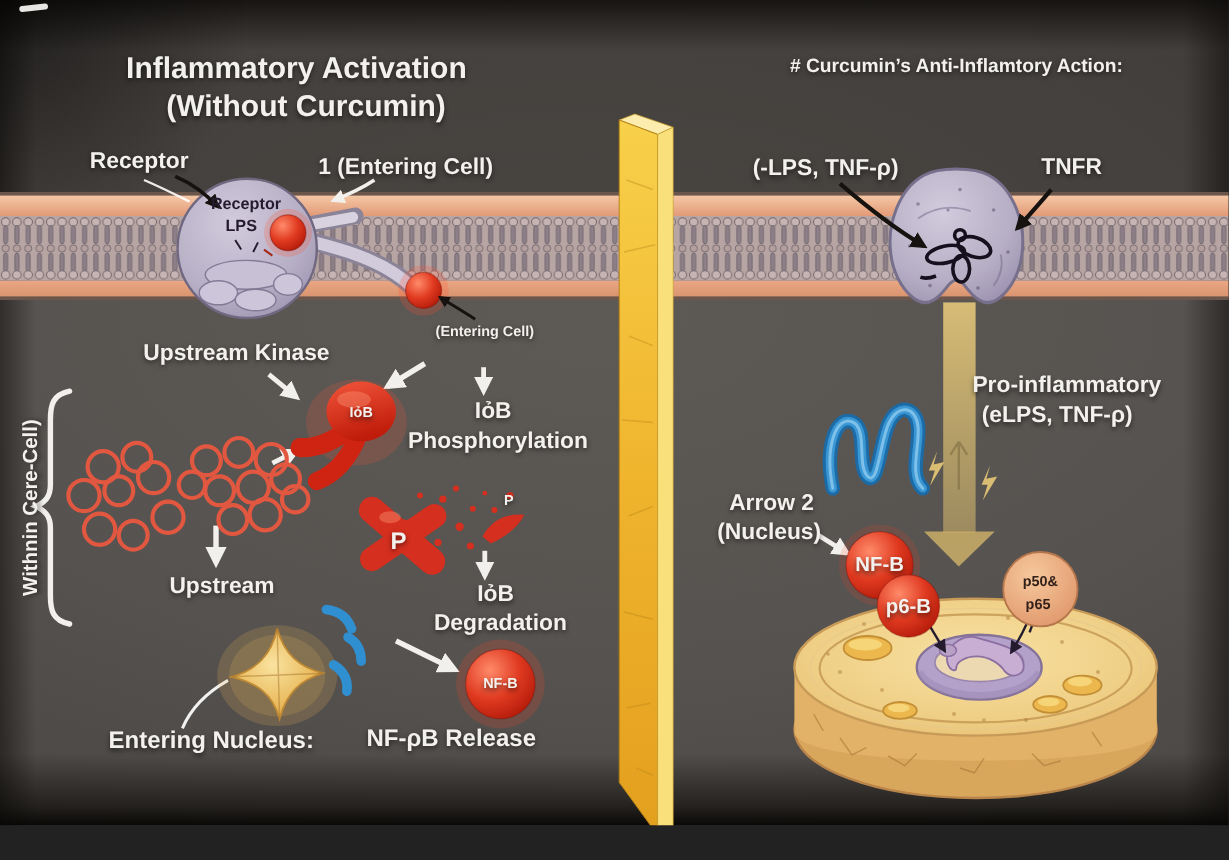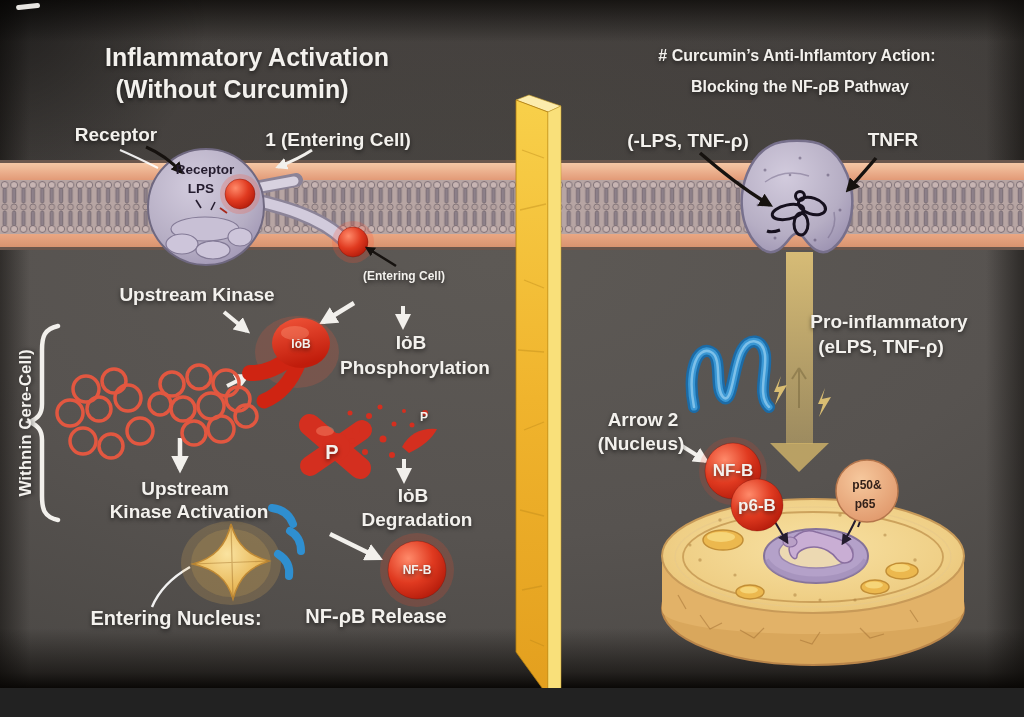--- a/index.html
+++ b/index.html
@@ -332,43 +332,41 @@
     <circle cx="733" cy="471" r="28" fill="url(#redBall)" stroke="rgba(120,10,0,0.35)"></circle>
     <circle cx="757" cy="505" r="26" fill="url(#redBall)" stroke="rgba(120,10,0,0.35)"></circle>
   </g>
 
   <circle cx="867" cy="491" r="31" fill="url(#p50G)" stroke="#b5764c" stroke-width="1.5"></circle>
 
   <rect x="16" y="4" width="24" height="5" rx="2.5" fill="#e8e6e2" transform="rotate(-6 28 6)"></rect>
 </svg>
 
 <div class="lbl sz25" style="left:247px;top:57px">Inflammatory Activation</div>
-<div class="lbl sz25" style="left:232px;top:89px">(Without Curcumin)</div>
+<div class="lbl sz25" style="left:255px;top:89px">(Without Curcumin)</div>
 <div class="lbl sz19" style="left:116px;top:135px">Receptor</div>
 <div class="lbl sz19" style="left:338px;top:140px">1 (Entering Cell)</div>
 <div class="lbl sz14 dark" style="left:205px;top:170px">Receptor</div>
 <div class="lbl sz14 dark" style="left:201px;top:189px">LPS</div>
 <div class="lbl sz18" style="left:404px;top:276px">(Entering Cell)</div>
 <div class="lbl sz19" style="left:197px;top:295px">Upstream Kinase</div>
 <div class="lbl sz18" style="left:301px;top:344px">IỏB</div>
 <div class="lbl sz19" style="left:411px;top:343px">IỏB</div>
 <div class="lbl sz19" style="left:415px;top:368px">Phosphorylation</div>
 <div class="lbl sz19" style="left:185px;top:489px">Upstream</div>
-<div class="lbl sz19" style="left:189px;top:512px">Kinase Activation</div>
 <div class="lbl sz20" style="left:332px;top:452px">P</div>
 <div class="lbl sz18" style="left:424px;top:417px">P</div>
 <div class="lbl sz19" style="left:413px;top:496px">IỏB</div>
 <div class="lbl sz19" style="left:417px;top:520px">Degradation</div>
 <div class="lbl sz20" style="left:176px;top:618px">Entering Nucleus:</div>
 <div class="lbl sz18" style="left:417px;top:570px">NF-B</div>
 <div class="lbl sz20" style="left:376px;top:616px">NF-ρB Release</div>
 <div class="lbl sz17 rot" style="left:26px;top:423px">Withnin Cere-Cell)</div>
 
 <div class="lbl sz24" style="left:797px;top:56px"># Curcumin’s Anti-Inflamtory Action:</div>
-<div class="lbl sz24" style="left:800px;top:87px">Blocking the NF-ρB Pathway</div>
 <div class="lbl sz19" style="left:688px;top:141px">(-LPS, TNF-ρ)</div>
 <div class="lbl sz19" style="left:893px;top:140px">TNFR</div>
 <div class="lbl sz19" style="left:889px;top:322px">Pro-inflammatory</div>
 <div class="lbl sz19" style="left:881px;top:347px">(eLPS, TNF-ρ)</div>
 <div class="lbl sz19" style="left:643px;top:420px">Arrow 2</div>
 <div class="lbl sz19" style="left:641px;top:444px">(Nucleus)</div>
 <div class="lbl sz17" style="left:733px;top:471px">NF-B</div>
 <div class="lbl sz17" style="left:757px;top:506px">p6-B</div>
 <div class="lbl sz16 brown" style="left:867px;top:485px">p50&amp;</div>
 <div class="lbl sz16 brown" style="left:865px;top:504px">p65</div>

